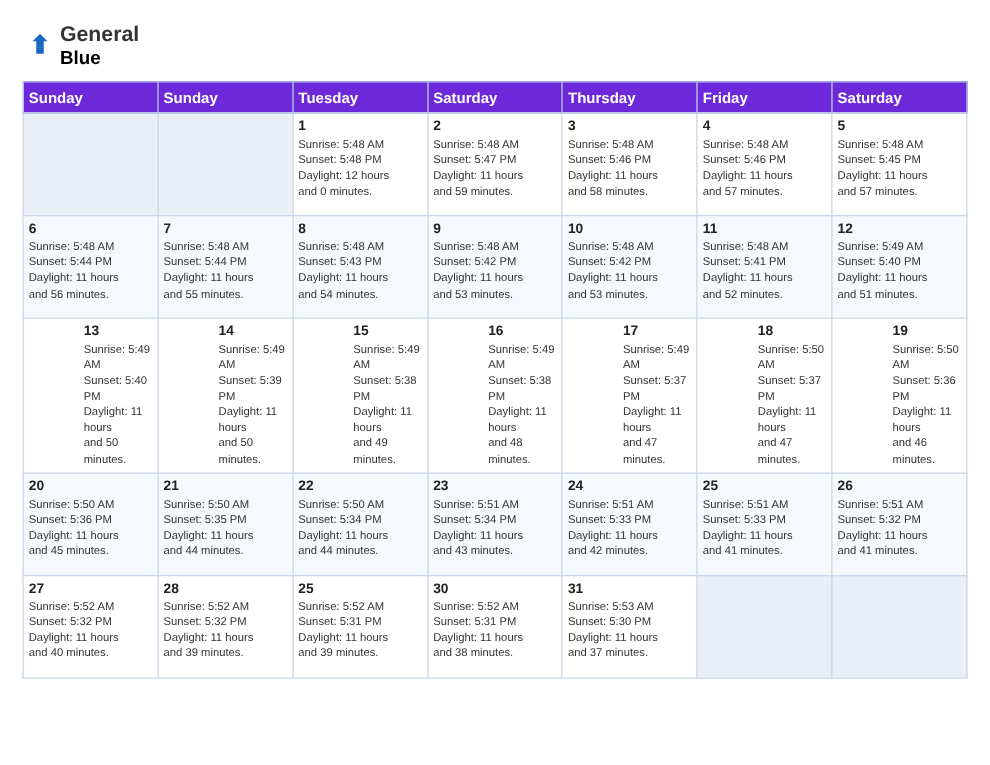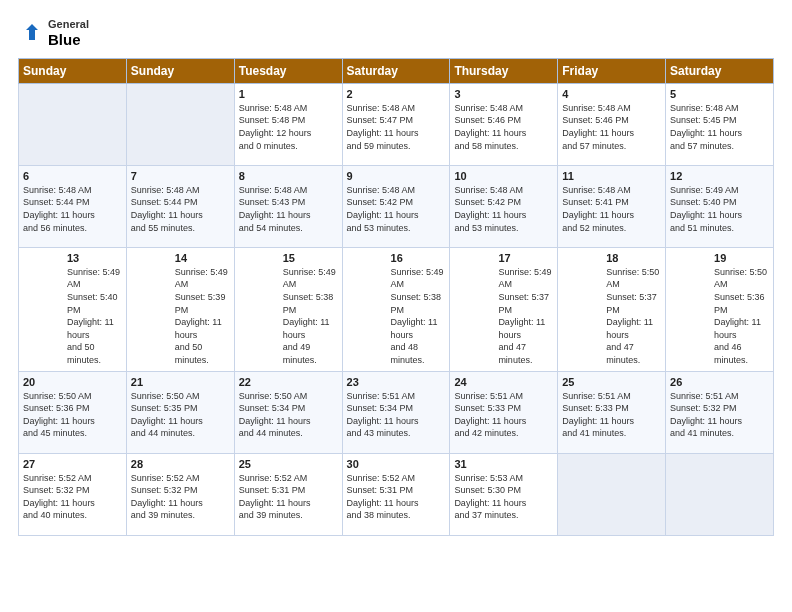--- a/index.html
+++ b/index.html
@@ -39,21 +39,21 @@
     .calendar-subtitle {
       font-size: 14px;
       color: #555;
     }
     table {
       width: 100%;
       border-collapse: collapse;
       table-layout: fixed;
     }
     th {
-      background: #a16207;
+      background: #6d28d9;
       color: #fff;
       font-size: 12px;
       font-weight: bold;
       padding: 5px 4px;
       text-align: left;
       border: 1px solid #aac0e0;
     }
     td {
       border: 1px solid #c8d4e8;
       vertical-align: top;
@@ -94,21 +94,21 @@
 
 <div class="page">
   <div class="header">
     <div class="logo">
   <div style="display:flex;flex-direction:column;justify-content:center;margin-right:4px;">
     <svg width="22" height="22" viewBox="0 0 22 22">
       <polygon points="14,2 20,8 17,8 17,18 11,18 11,8 8,8" fill="#1a6abf"></polygon>
     </svg>
   </div>
   <div style="display:flex;flex-direction:column;line-height:1.15;">
-    <span style="font-size:11px;font-weight:bold;color:#333;">General</span>
+    <span style="font-size:17px;font-weight:bold;color:#333;">General</span>
     <span style="font-size:15px;font-weight:bold;color:#000000;">Blue</span>
   </div>
 </div>
     <div class="title-block">
       <div class="calendar-title"></div>
       <div class="calendar-subtitle"></div>
     </div>
   </div>
 
   <table>

